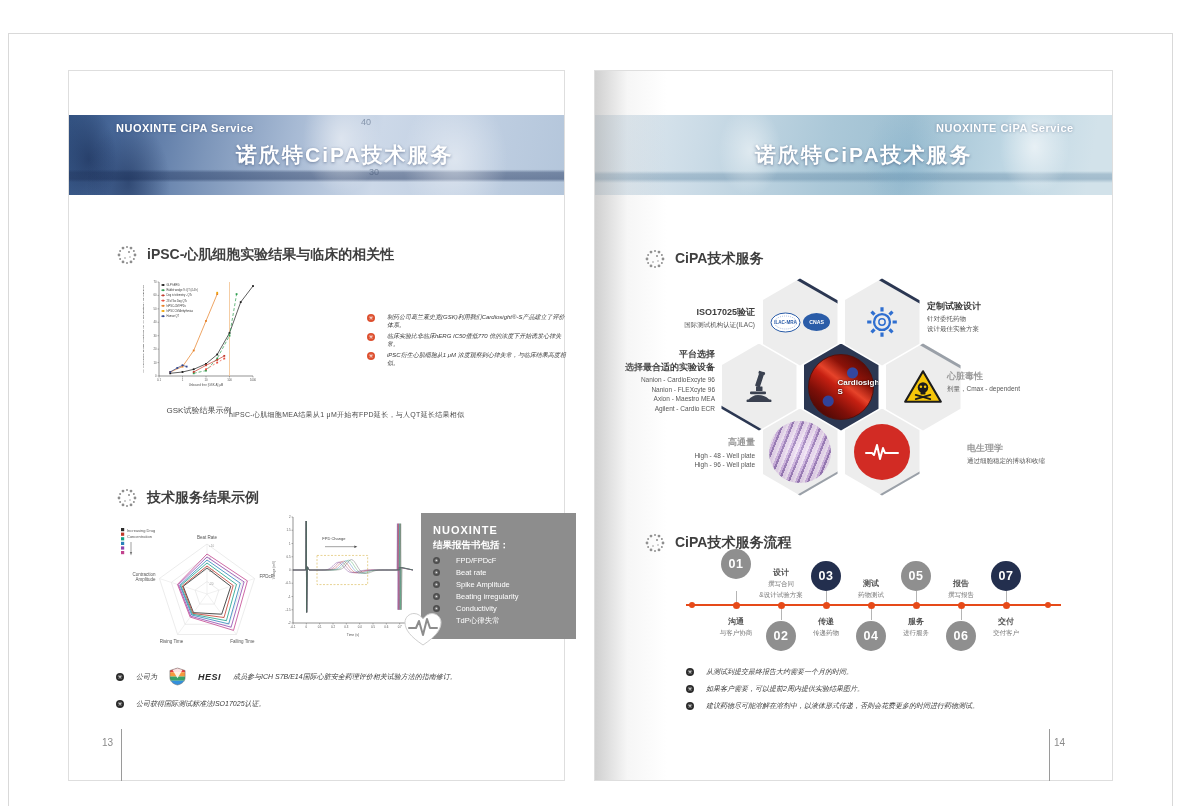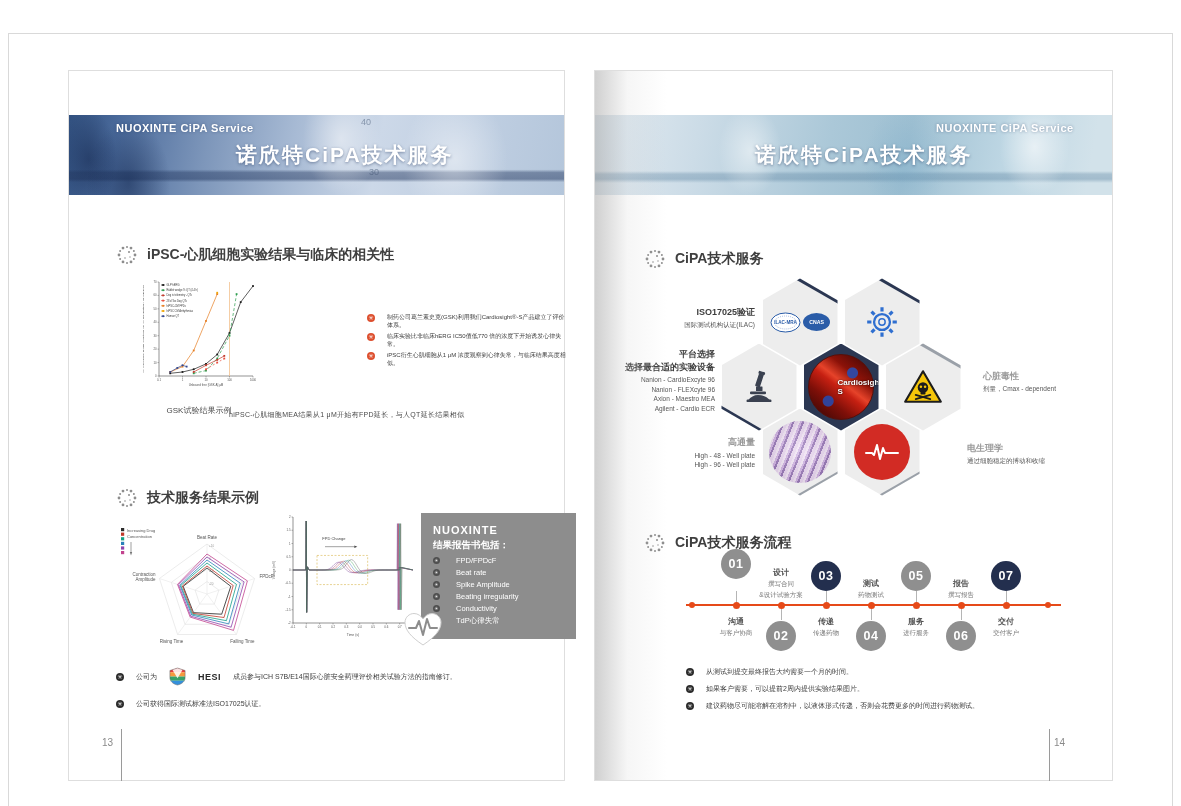--- a/index.html
+++ b/index.html
@@ -25,21 +25,21 @@
     radial-gradient(45px 65px at 30% 45%,rgba(255,255,255,.5),transparent 70%),
     linear-gradient(to bottom,transparent 70%,rgba(90,130,160,.35) 74%,rgba(90,130,160,.4) 80%,transparent 85%),
     linear-gradient(100deg,#e3ebf1 0%,#ccdce7 20%,#abc8d8 45%,#9fc0d2 60%,#bdd6e3 78%,#d2e2ea 95%);}
   .band-label{position:absolute;font-weight:bold;font-size:11px;color:#fff;letter-spacing:.5px;text-shadow:0 0 3px rgba(30,50,90,.45);}
   .band-title{position:absolute;font-weight:bold;font-size:21px;color:#fff;letter-spacing:2px;text-shadow:0 1px 3px rgba(30,50,90,.5);}
   .band-mark{position:absolute;font-size:9px;color:rgba(60,80,110,.5);}
   .sec-title{position:absolute;display:flex;align-items:center;gap:8px;font-weight:bold;font-size:14px;color:#3f3f3f;}
   .blt{display:inline-flex;width:8px;height:8px;border-radius:50%;color:#fff;font-size:6px;line-height:8px;justify-content:center;align-items:center;flex:none;}
   .blt.red{background:#dd4f2e;}
   .blt.dark{background:#2b2b2b;}
-  .bullet-row{display:flex;gap:12px;align-items:flex-start;}
+  .bullet-row{display:flex;gap:12px;align-items:flex-start;font-style:italic;}
   .abs{position:absolute;}
   .caption{color:#4a4a4a;}
   
   #report-box{position:absolute;left:352px;top:442px;width:155px;height:126px;background:#8d8d8d;color:#fff;padding:11px 12px;box-sizing:border-box;}
   .rb-brand{font-weight:bold;font-size:11px;letter-spacing:1px;}
   .rb-sub{font-weight:bold;font-size:9.5px;margin:3px 0 4px;}
   .rb-item{display:flex;align-items:center;gap:16px;font-size:7.5px;margin-top:3px;}
   .rb-blt{width:7px;height:7px;border-radius:50%;background:#4f4f4f;color:#fff;font-size:4.5px;display:flex;align-items:center;justify-content:center;flex:none;}
   
   .hex{position:absolute;width:75px;height:87px;clip-path:polygon(50% 0,100% 25%,100% 75%,50% 100%,0 75%,0 25%);background:#ededed;display:flex;align-items:center;justify-content:center;}
@@ -514,29 +514,34 @@
         <svg width="36" height="22" viewBox="0 0 36 22">
           <polyline points="2,12 8,12 10,14 13,4 16,18 19,7 21,12 27,12 34,12" fill="none" stroke="#fff" stroke-width="2" stroke-linecap="round" stroke-linejoin="round"></polyline>
         </svg>
       </div>
     </div>
 
     <div class="hexlabel r-align" style="left:10px;top:236px;width:150px;">
       <div class="hl-title">ISO17025验证</div>
       <div class="hl-sub">国际测试机构认证(ILAC)</div>
     </div>
+    <div class="hexlabel" style="left:332px;top:230px;width:150px;">
+      <div class="hl-title">定制试验设计</div>
+      <div class="hl-sub">针对委托药物</div>
+      <div class="hl-sub">设计最佳实验方案</div>
+    </div>
     <div class="hexlabel r-align" style="left:0px;top:278px;width:120px;">
       <div class="hl-title">平台选择</div>
       <div class="hl-title" style="margin-top:1px;">选择最合适的实验设备</div>
       <div class="hl-item" style="margin-top:2px;">Nanion - CardioExcyte 96</div>
       <div class="hl-item">Nanion - FLEXcyte 96</div>
       <div class="hl-item">Axion - Maestro MEA</div>
       <div class="hl-item">Agilent - Cardio ECR</div>
     </div>
-    <div class="hexlabel" style="left:388px;top:300px;width:140px;">
+    <div class="hexlabel" style="left:352px;top:300px;width:140px;">
       <div class="hl-title soft">心脏毒性</div>
       <div class="hl-sub">剂量，Cmax - dependent</div>
     </div>
     <div class="hexlabel r-align" style="left:28px;top:366px;width:132px;">
       <div class="hl-title soft">高通量</div>
       <div class="hl-item" style="margin-top:2px;">High - 48 - Well plate</div>
       <div class="hl-item">High - 96 - Well plate</div>
     </div>
     <div class="hexlabel" style="left:372px;top:372px;width:140px;">
       <div class="hl-title soft">电生理学</div>

